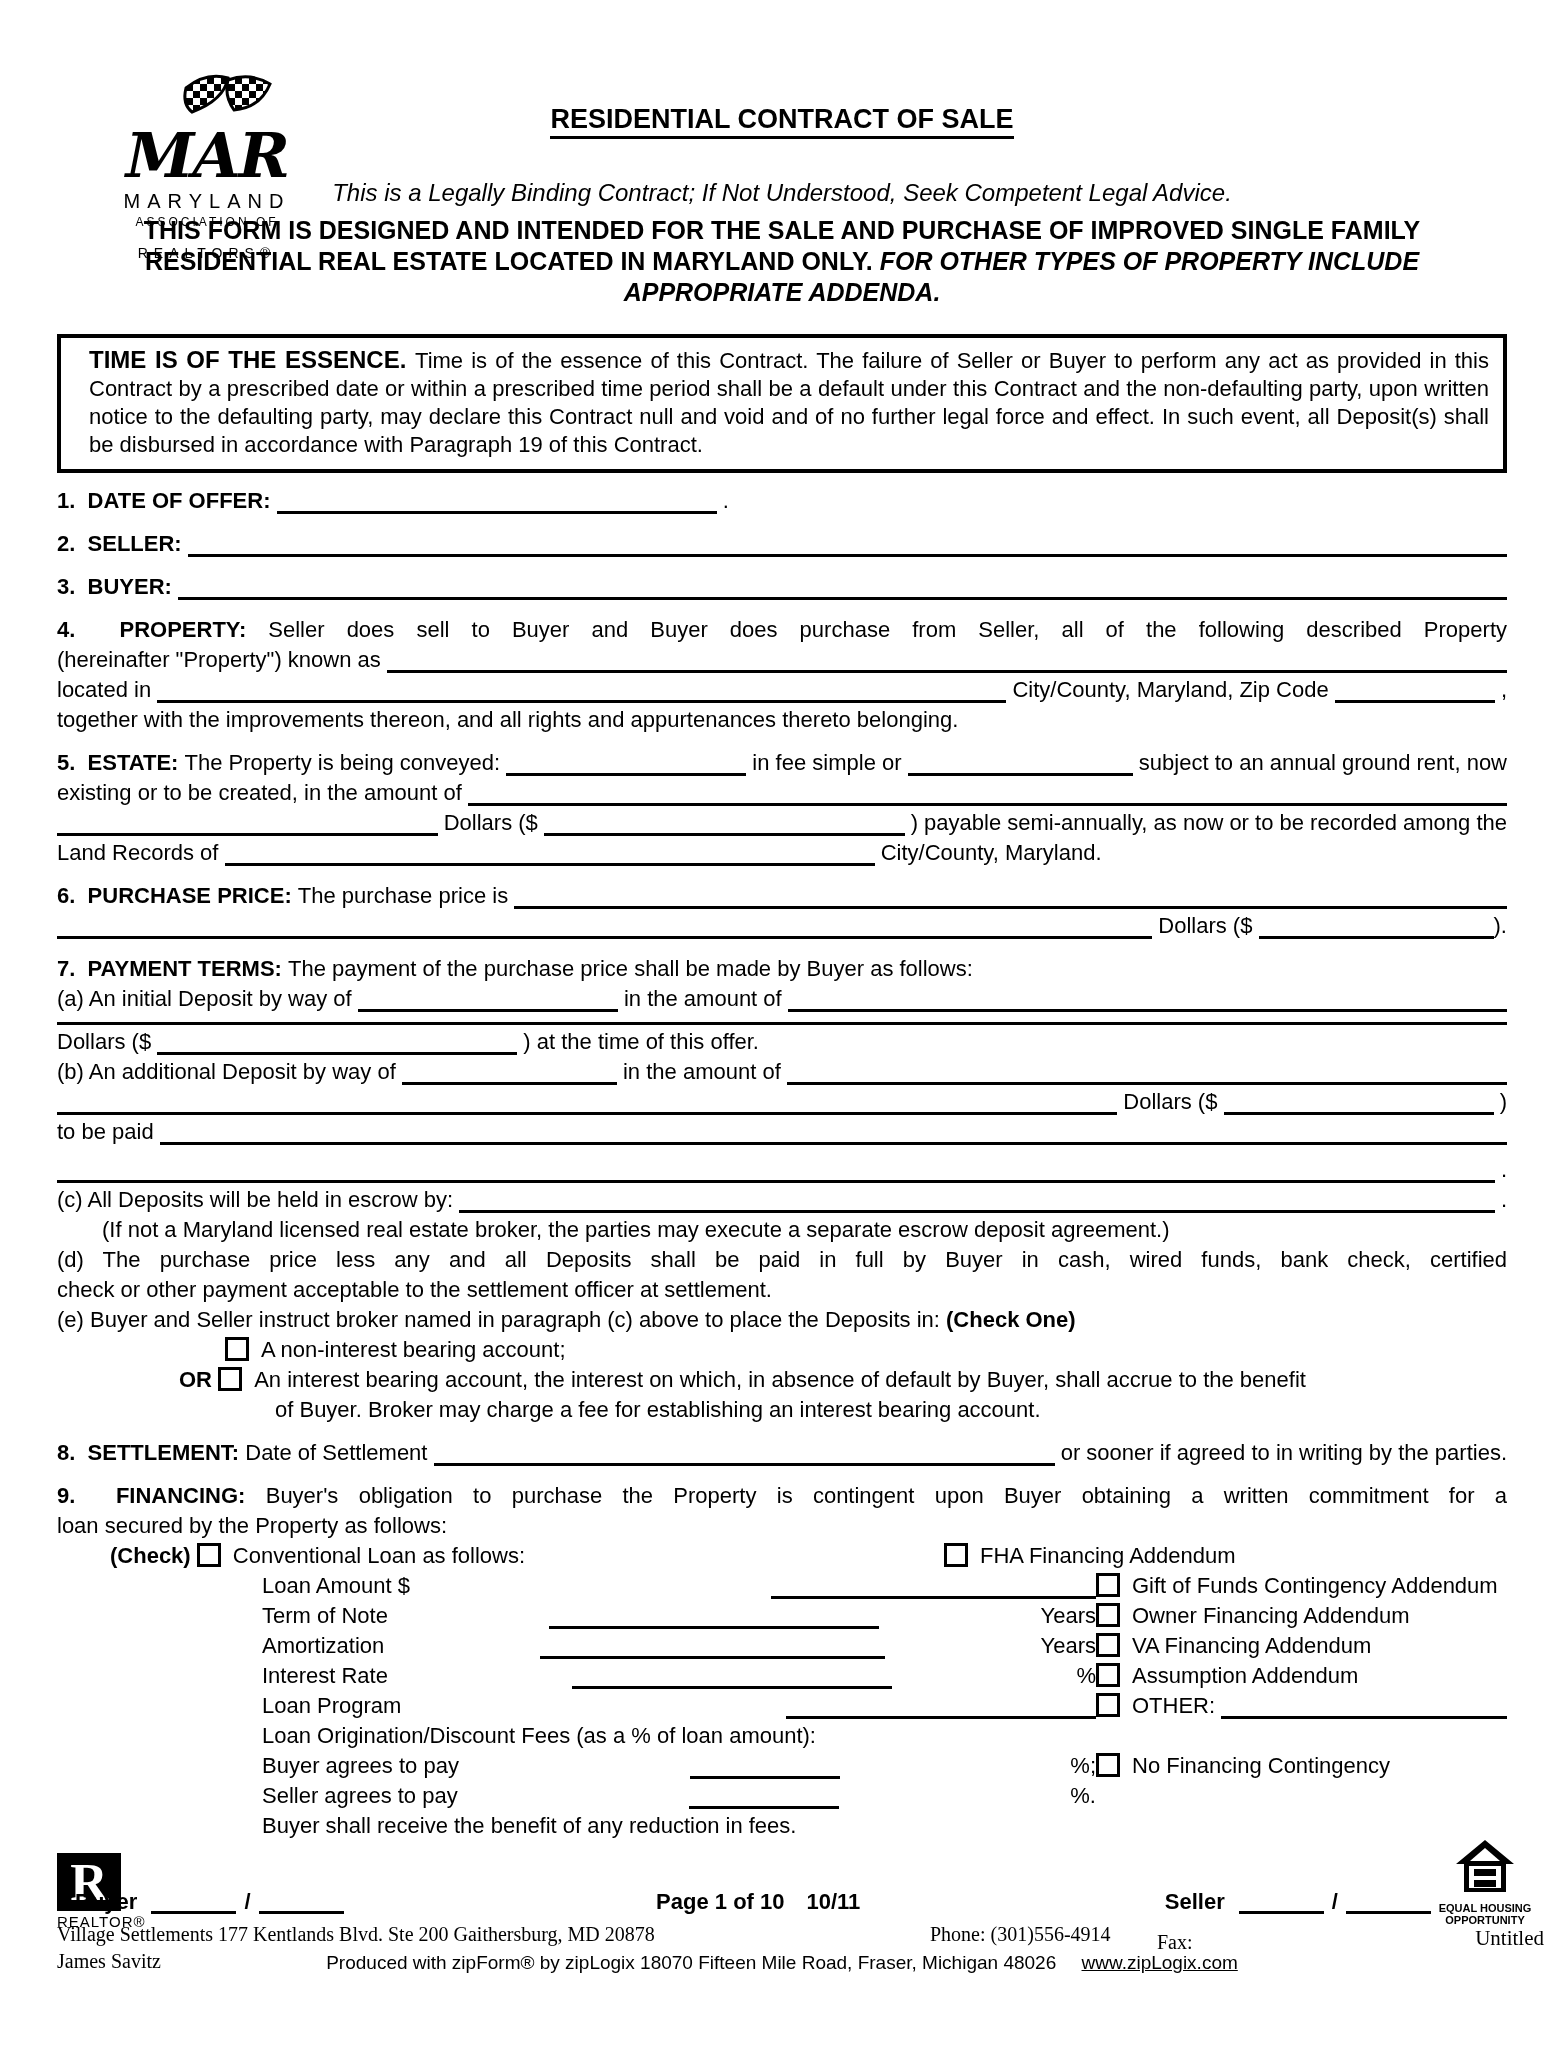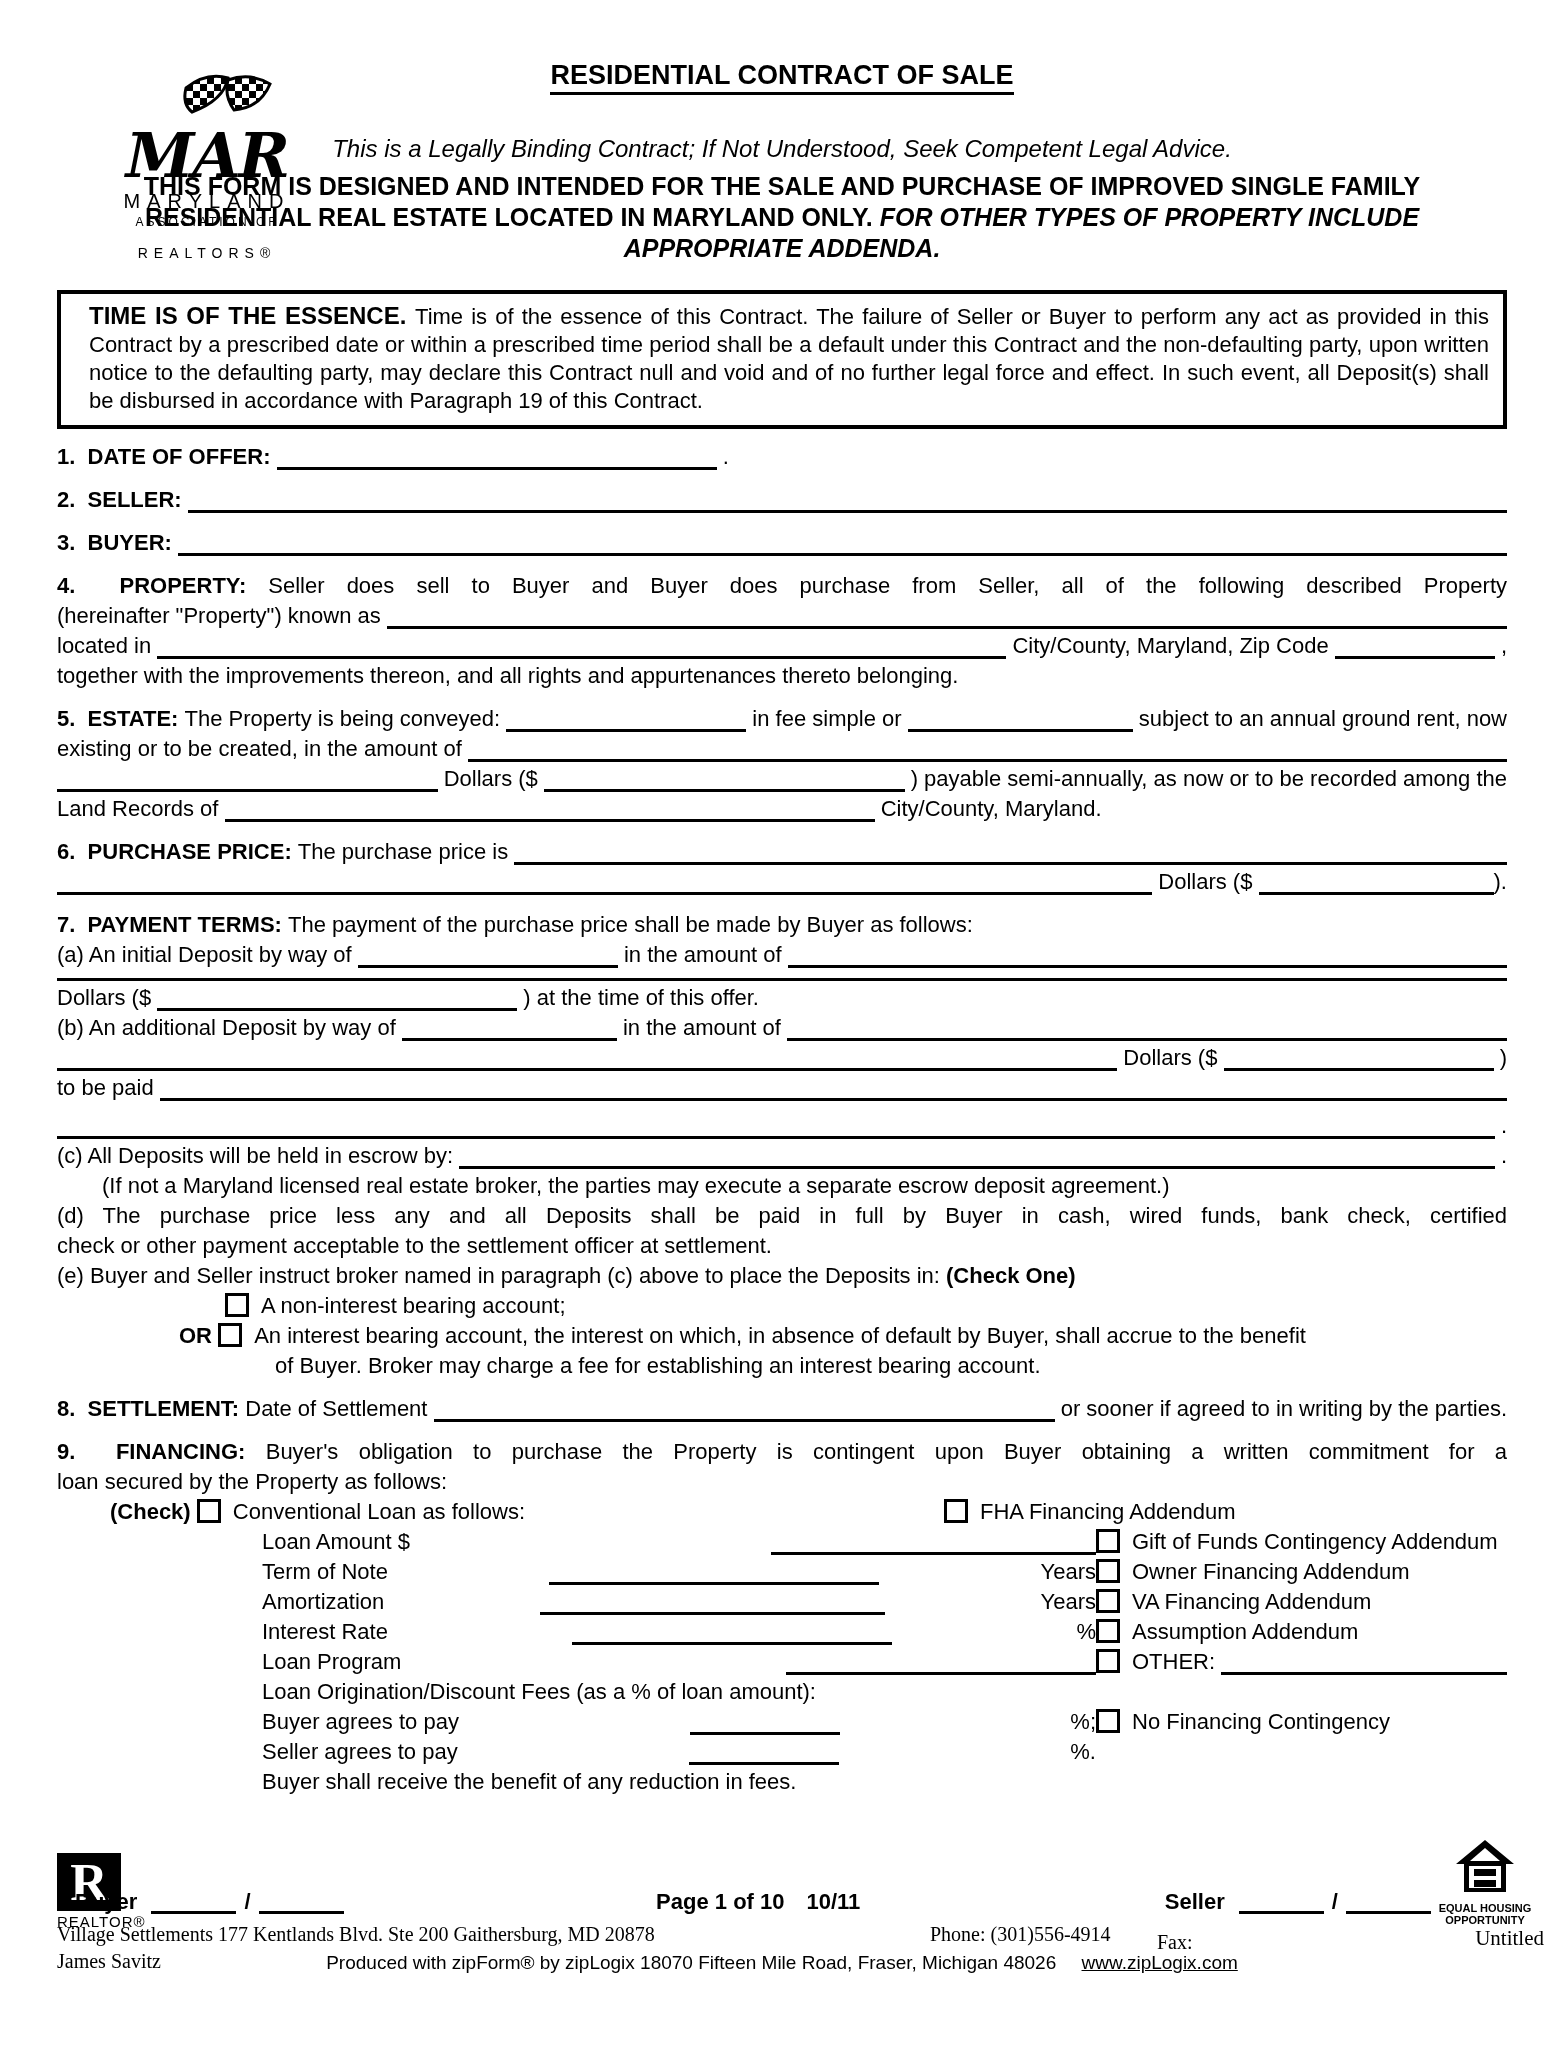--- a/index.html
+++ b/index.html
@@ -13,21 +13,21 @@
     overflow:hidden;
   }
   .content{padding:0 57px;}
   
   .mar-logo{position:absolute;left:72px;top:70px;width:270px;text-align:center;}
   .mar-flag{margin-left:40px;margin-bottom:-10px;}
   .mar-script{font-family:"DejaVu Serif",serif;font-style:italic;font-weight:bold;font-size:62px;line-height:56px;letter-spacing:-2px;}
   .mar-cap1{font-size:20px;letter-spacing:7px;margin-top:6px;}
   .mar-cap2{font-size:12px;letter-spacing:3px;margin-top:2px;}
   .mar-cap3{font-size:14px;letter-spacing:6px;margin-top:16px;}
-  .hdr{padding-top:60px;text-align:center;}
+  .hdr{padding-top:104px;text-align:center;}
   .hdr-title{font-weight:bold;font-size:27px;border-bottom:3px solid #000;padding-bottom:1px;display:inline-block;}
   .hdr-sub{margin-top:40px;font-style:italic;font-size:24px;}
   .hdr-notice{margin-top:8px;font-weight:bold;font-size:25px;line-height:31px;}
   .it{font-style:italic;}
   
   .essence{border:4px solid #000;margin-top:26px;padding:8px 14px 10px 28px;
     text-align:justify;font-size:22px;line-height:28px;}
   .essence b{font-size:24px;}
   
   .sec{margin-top:13px;}

